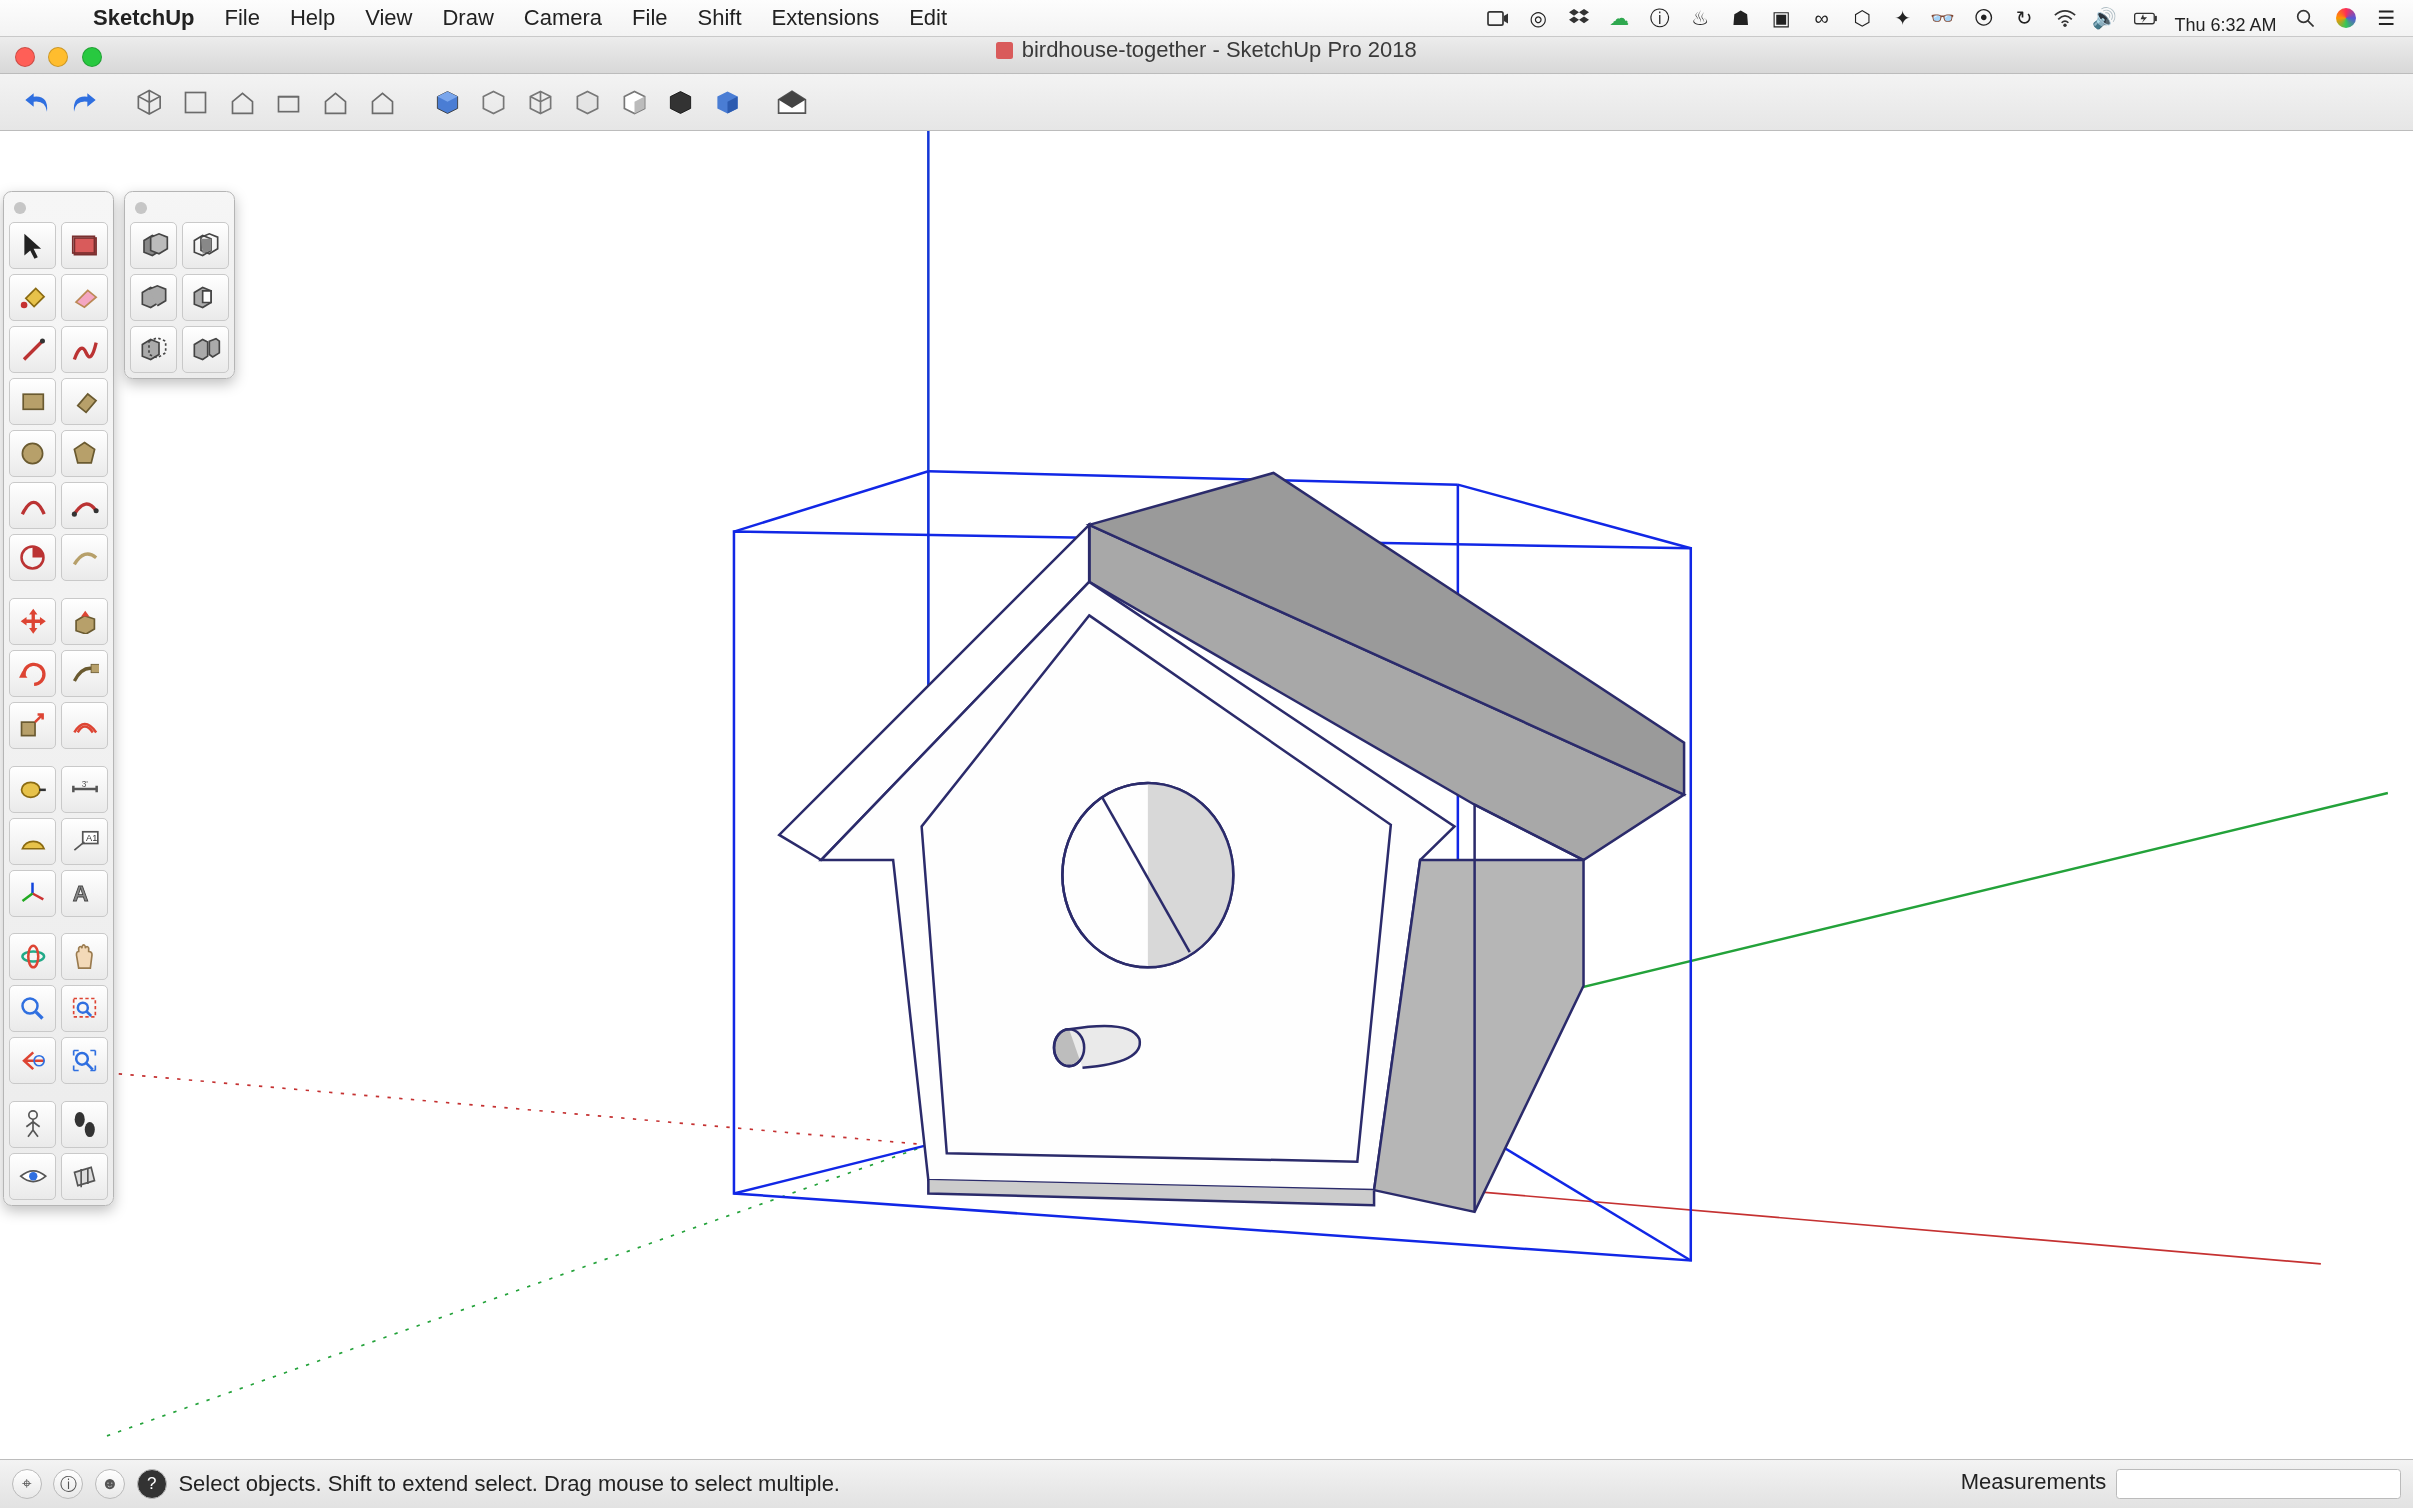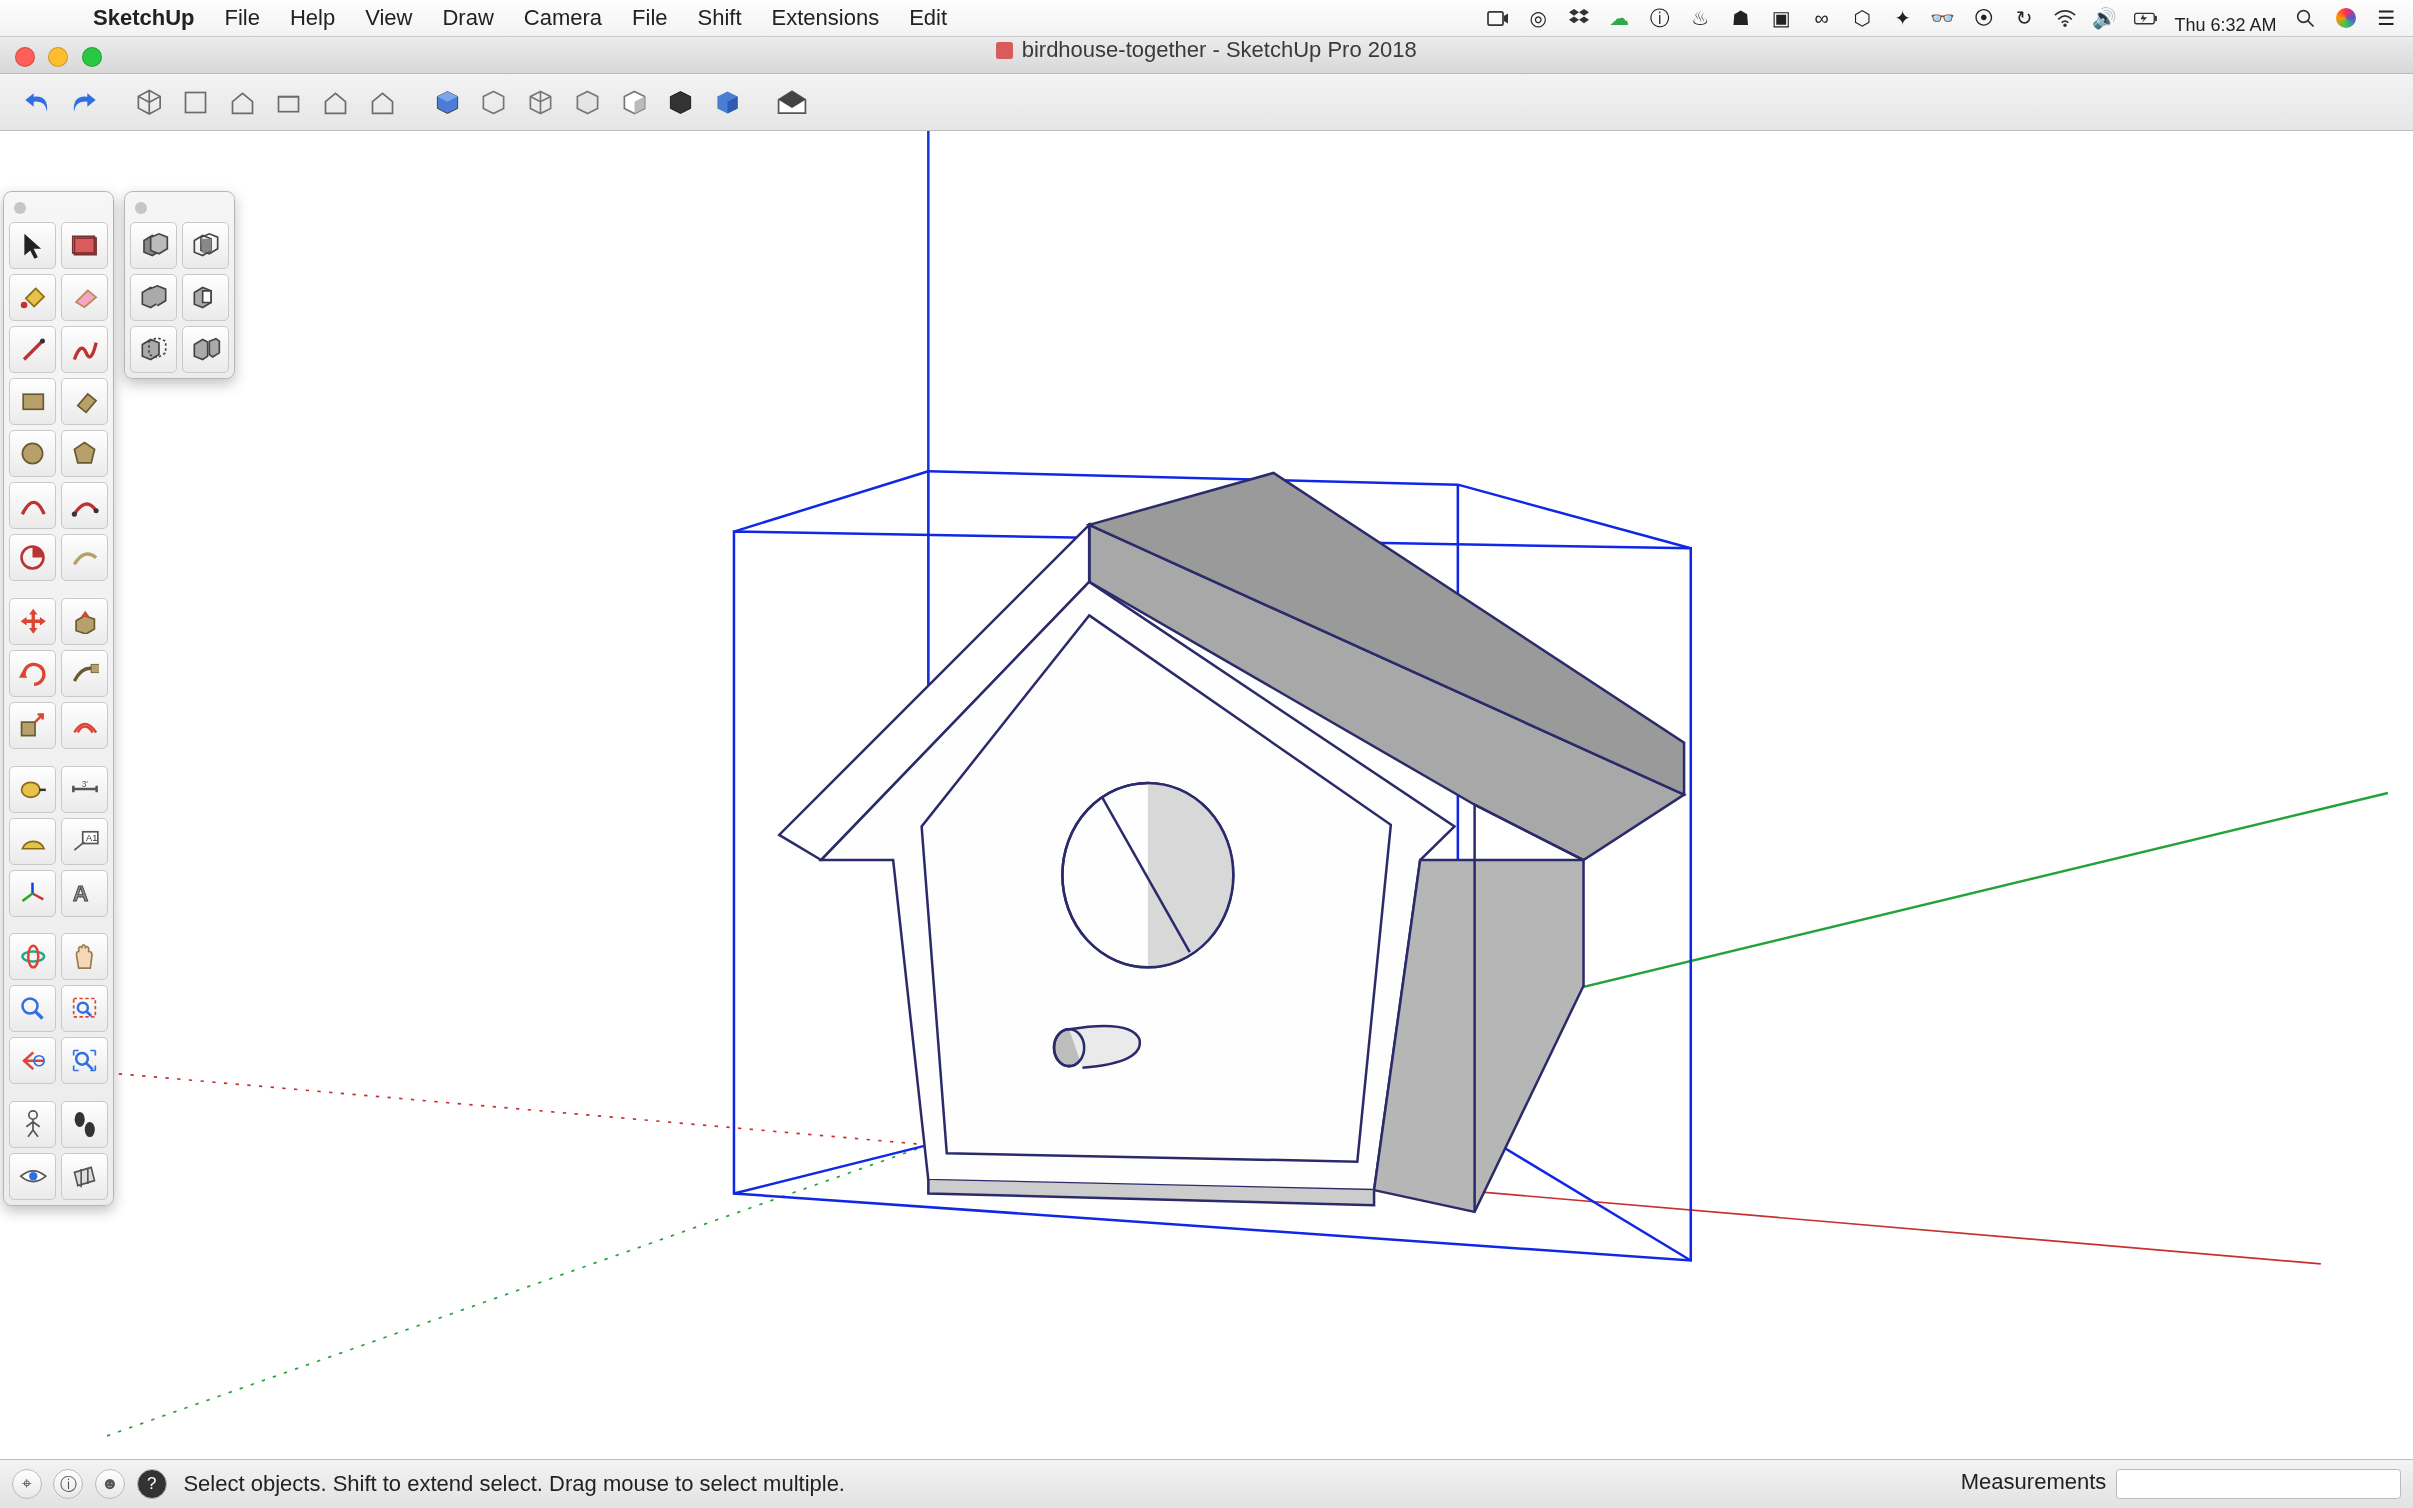--- a/index.html
+++ b/index.html
@@ -72,21 +72,21 @@
 .viewport { position:absolute; left:0; top:131px; width:100%; height:1329px; background:#fff; }
 
 
 .statusbar {
   position:absolute; left:0; bottom:0; width:100%; height:49px;
   background: linear-gradient(#f3f3f3,#e2e2e2);
   border-top:0.8px solid #bcbcbc;
   display:flex; align-items:center; font-size:22px; color:#222;
   padding: 0 11.7px; gap: 11.7px;
 }
-.statusbar .hint { margin-left: 5px; }
+.statusbar .hint { }
 .statusbar .meas { margin-left:auto; display:flex; align-items:flex-start; gap:10px; }
 .statusbar input { width:285px; height:30px; border:0.8px solid #bbb; border-radius:3.4px; background:#fff; font-size:18.4px; padding:0 6.7px; }
 .sb-btn { width:30px; height:30px; border:0.8px solid #bbb; border-radius:15px; background:linear-gradient(#fff,#e8e8e8); display:flex; align-items:center; justify-content:center; font-size:17px; color:#555; }
 </style>
 </head>
 <body>
 
 <div class="mac-menu">
   <div class="apple"></div>
   <div class="app">SketchUp</div>

